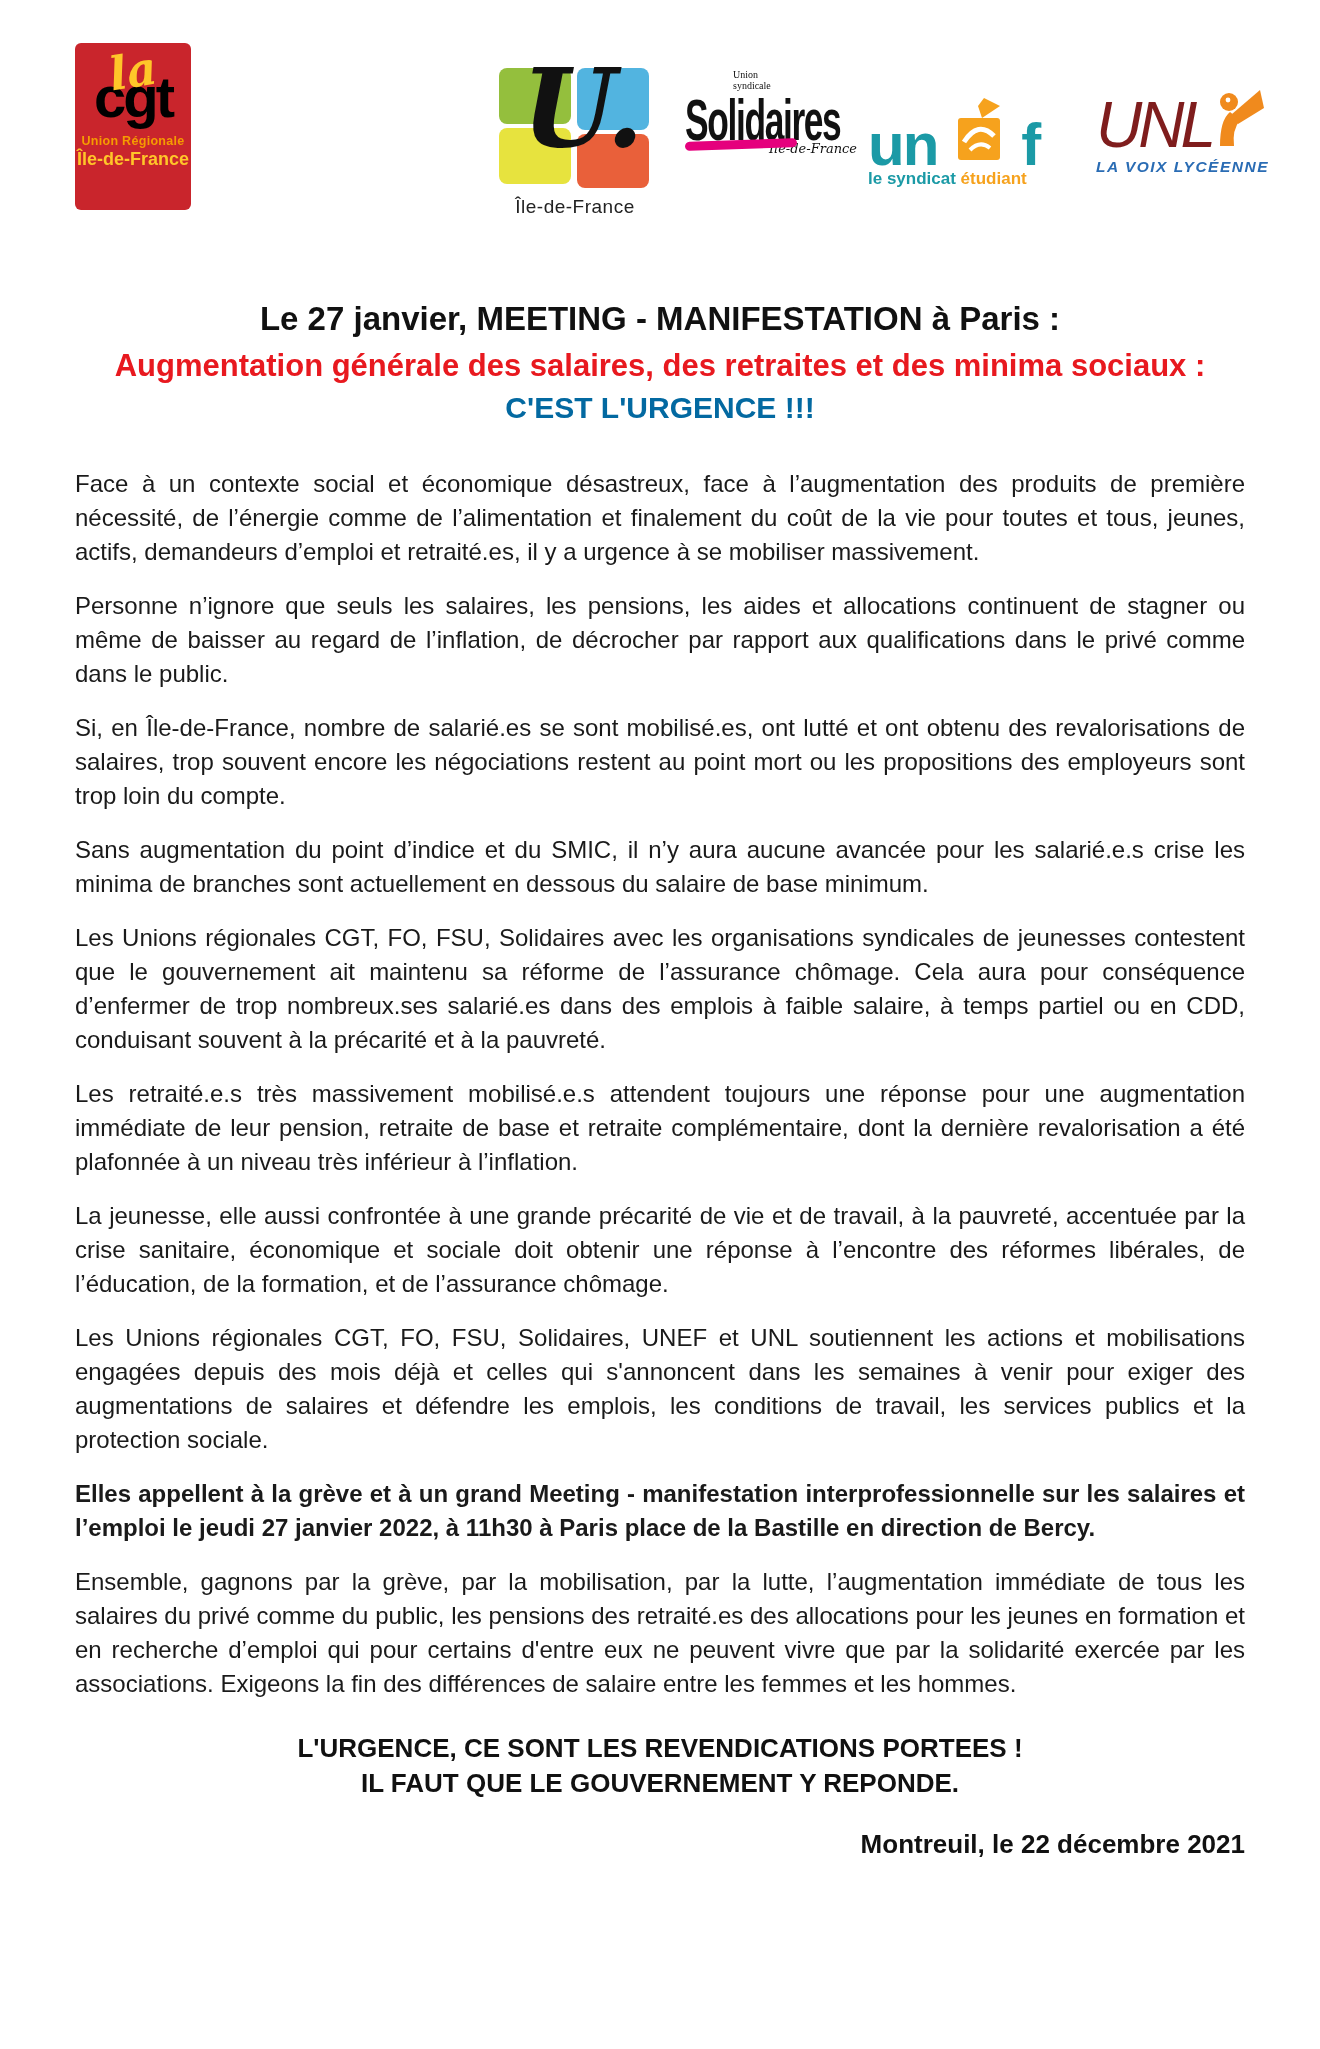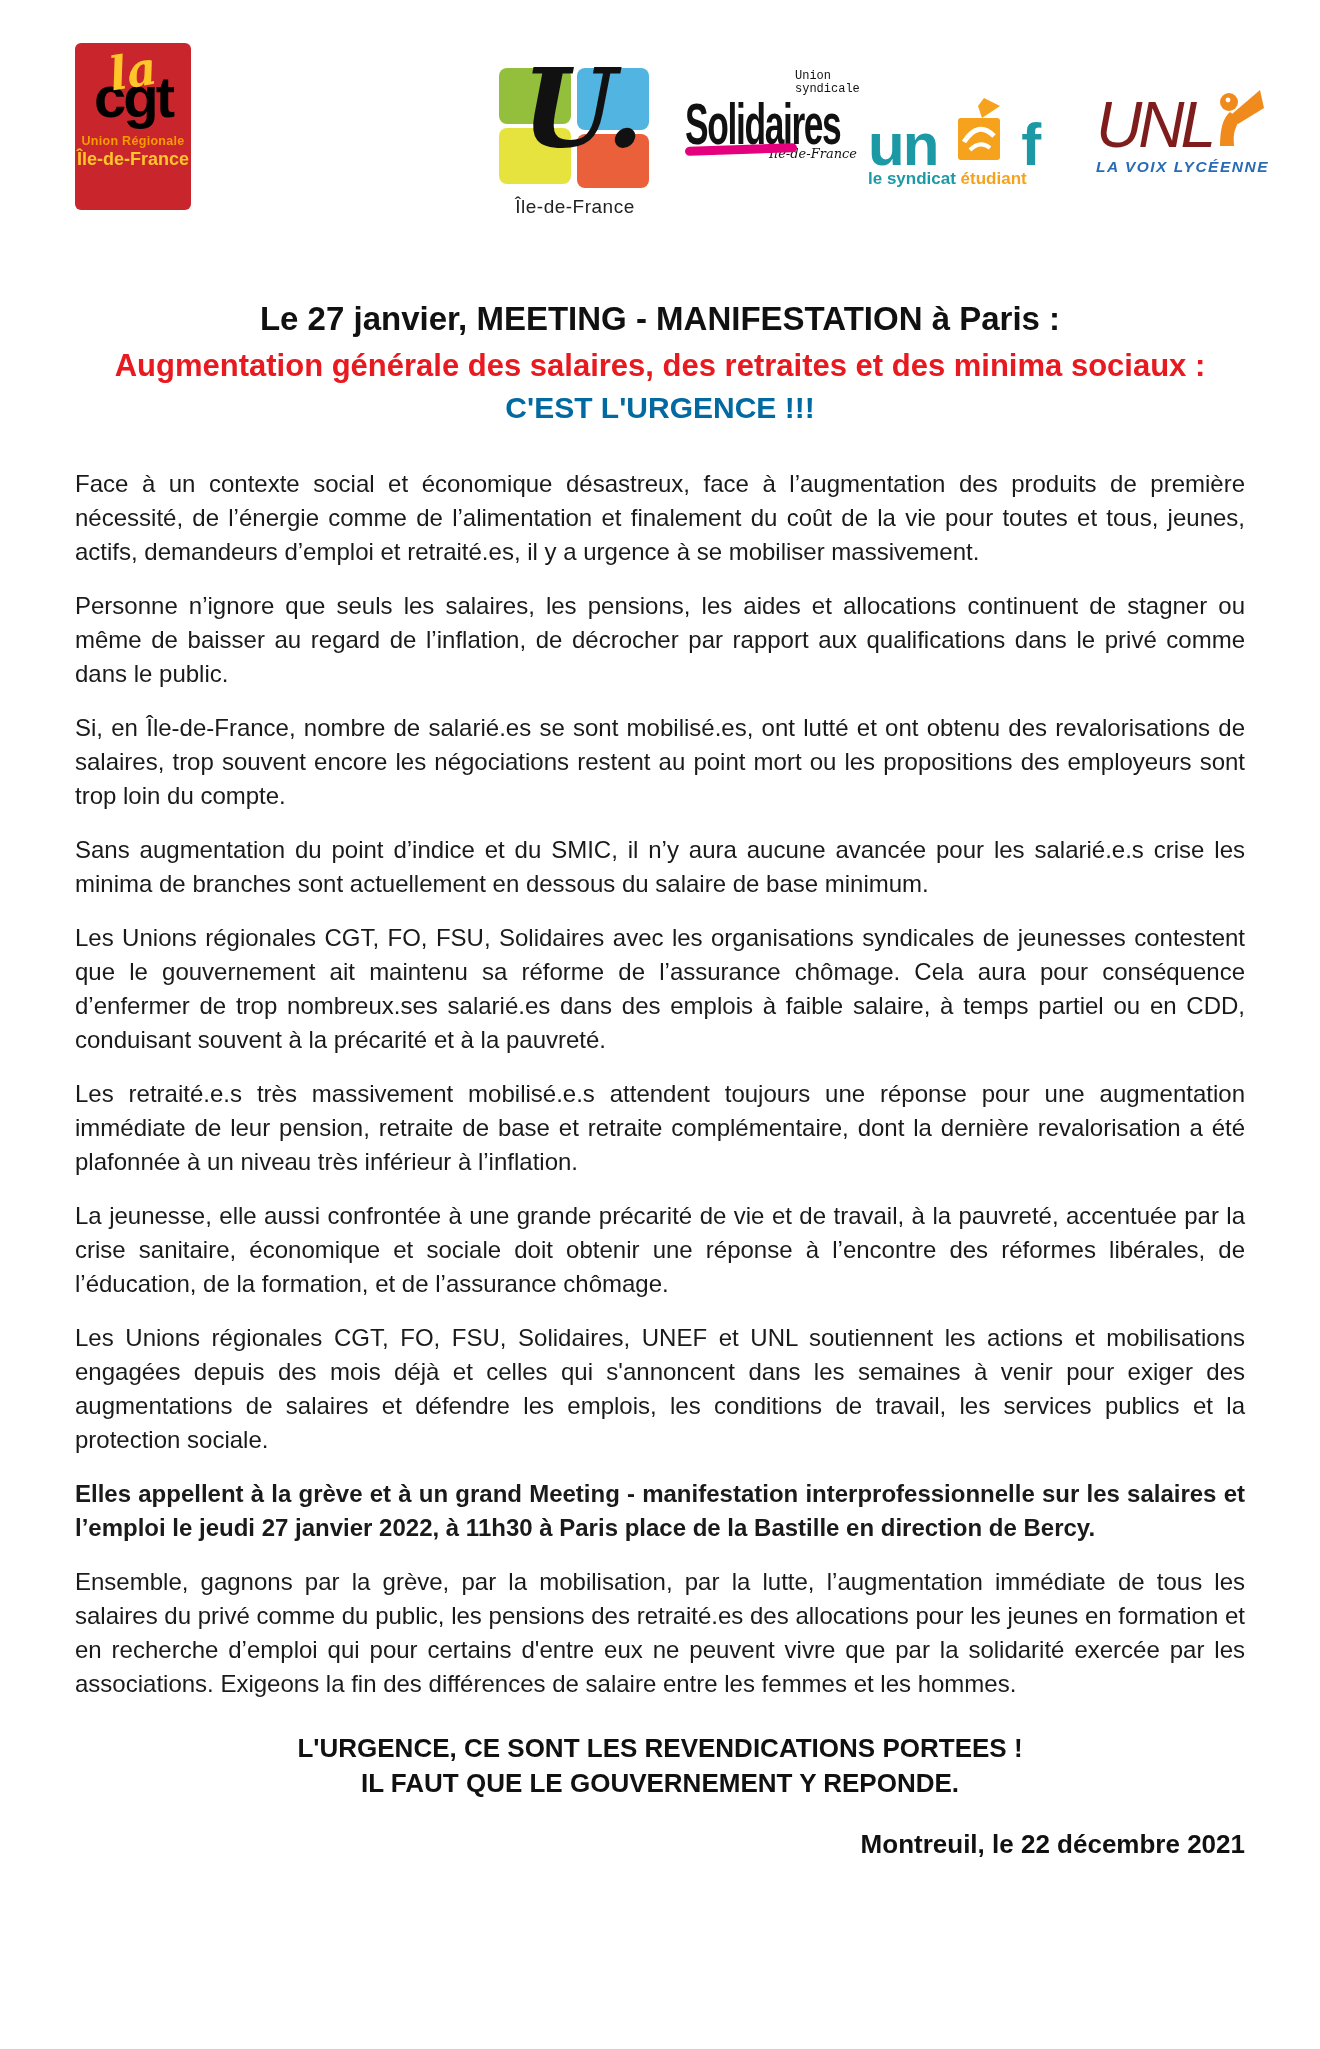--- a/index.html
+++ b/index.html
@@ -35,21 +35,21 @@
   .fsu-sq{position:absolute;width:72px;height:56px;border-radius:8px;}
   .fsu-g{left:0;top:0;background:#94bf3d;}
   .fsu-b{left:78px;top:0;background:#52b4e0;height:62px;}
   .fsu-y{left:0;top:60px;background:#e7e33e;}
   .fsu-o{left:78px;top:66px;background:#e9603a;height:54px;}
   .fsu-u{position:absolute;left:8px;top:-14px;width:100%;text-align:center;font-family:"DejaVu Serif", serif;font-style:italic;font-weight:bold;color:#111;font-size:108px;line-height:1;}
   .fsu-region{text-align:center;font-size:19px;color:#222;margin-top:8px;letter-spacing:.5px;}
 
   
   .sol{left:685px;top:70px;width:172px;}
-  .sol-top{font-family:Liberation Mono, monospace;font-size:12px;line-height:1.05;color:#111;text-align:left;margin-left:110px;}
+  .sol-top{font-family:Liberation Serif, serif;font-size:10px;line-height:1.05;color:#111;text-align:left;margin-left:48px;}
   .sol-name{display:inline-block;font-weight:900;color:#111;font-size:52px;line-height:.95;letter-spacing:-2px;transform:scale(.68,1.12);transform-origin:left top;white-space:nowrap;margin-top:2px;}
   .sol-underline{width:112px;height:9px;background:#e5007d;border-radius:5px;transform:rotate(-2deg);margin-top:-2px;}
   .sol-region{font-family:"DejaVu Serif", serif;font-style:italic;font-size:13px;color:#111;text-align:right;margin-top:-8px;}
 
   
   .unef{left:868px;top:98px;width:140px;}
   .unef-word{display:flex;align-items:flex-end;gap:17px;}
   .unef-txt{color:#1b9aa6;font-weight:900;font-size:60px;line-height:.72;letter-spacing:-2px;}
   .unef-mid{margin:0 2px;}
   .unef-tag{font-size:17px;font-weight:bold;margin-top:3px;white-space:nowrap;}

